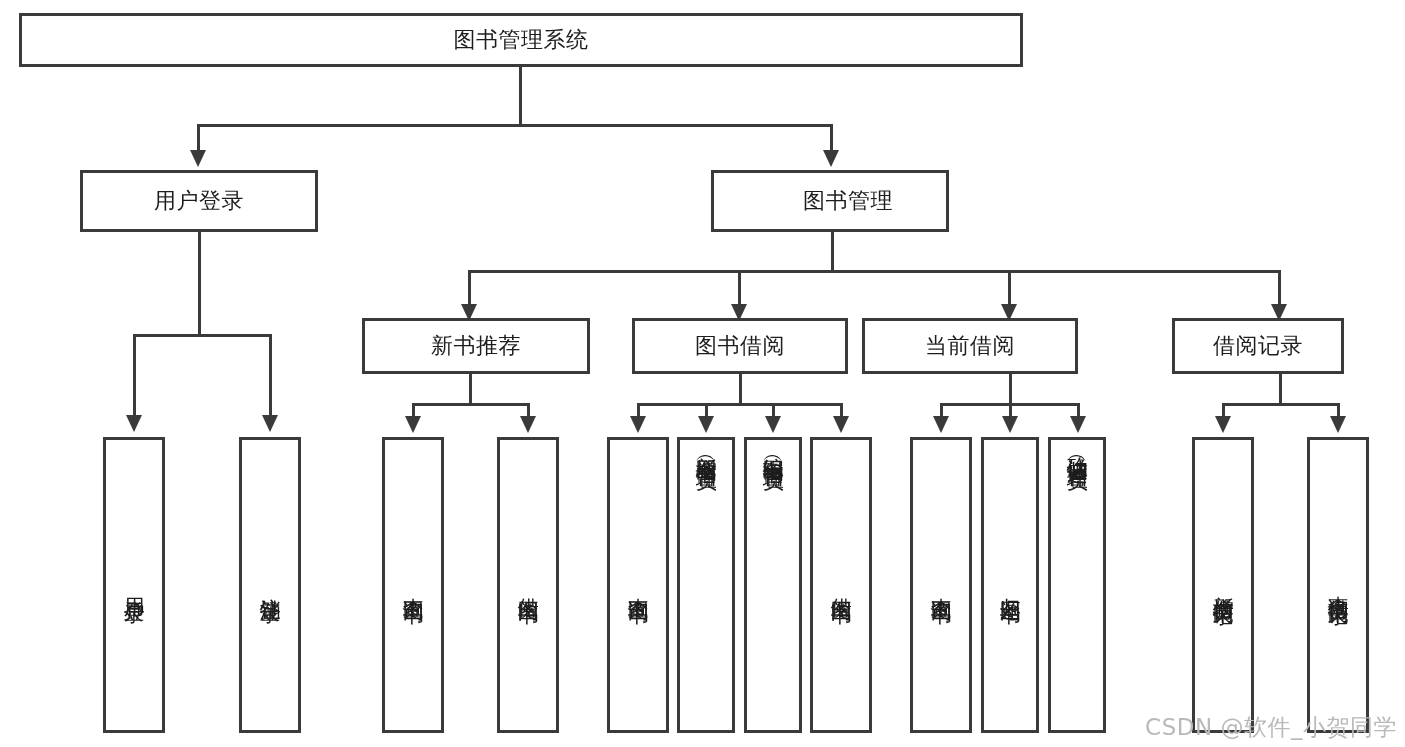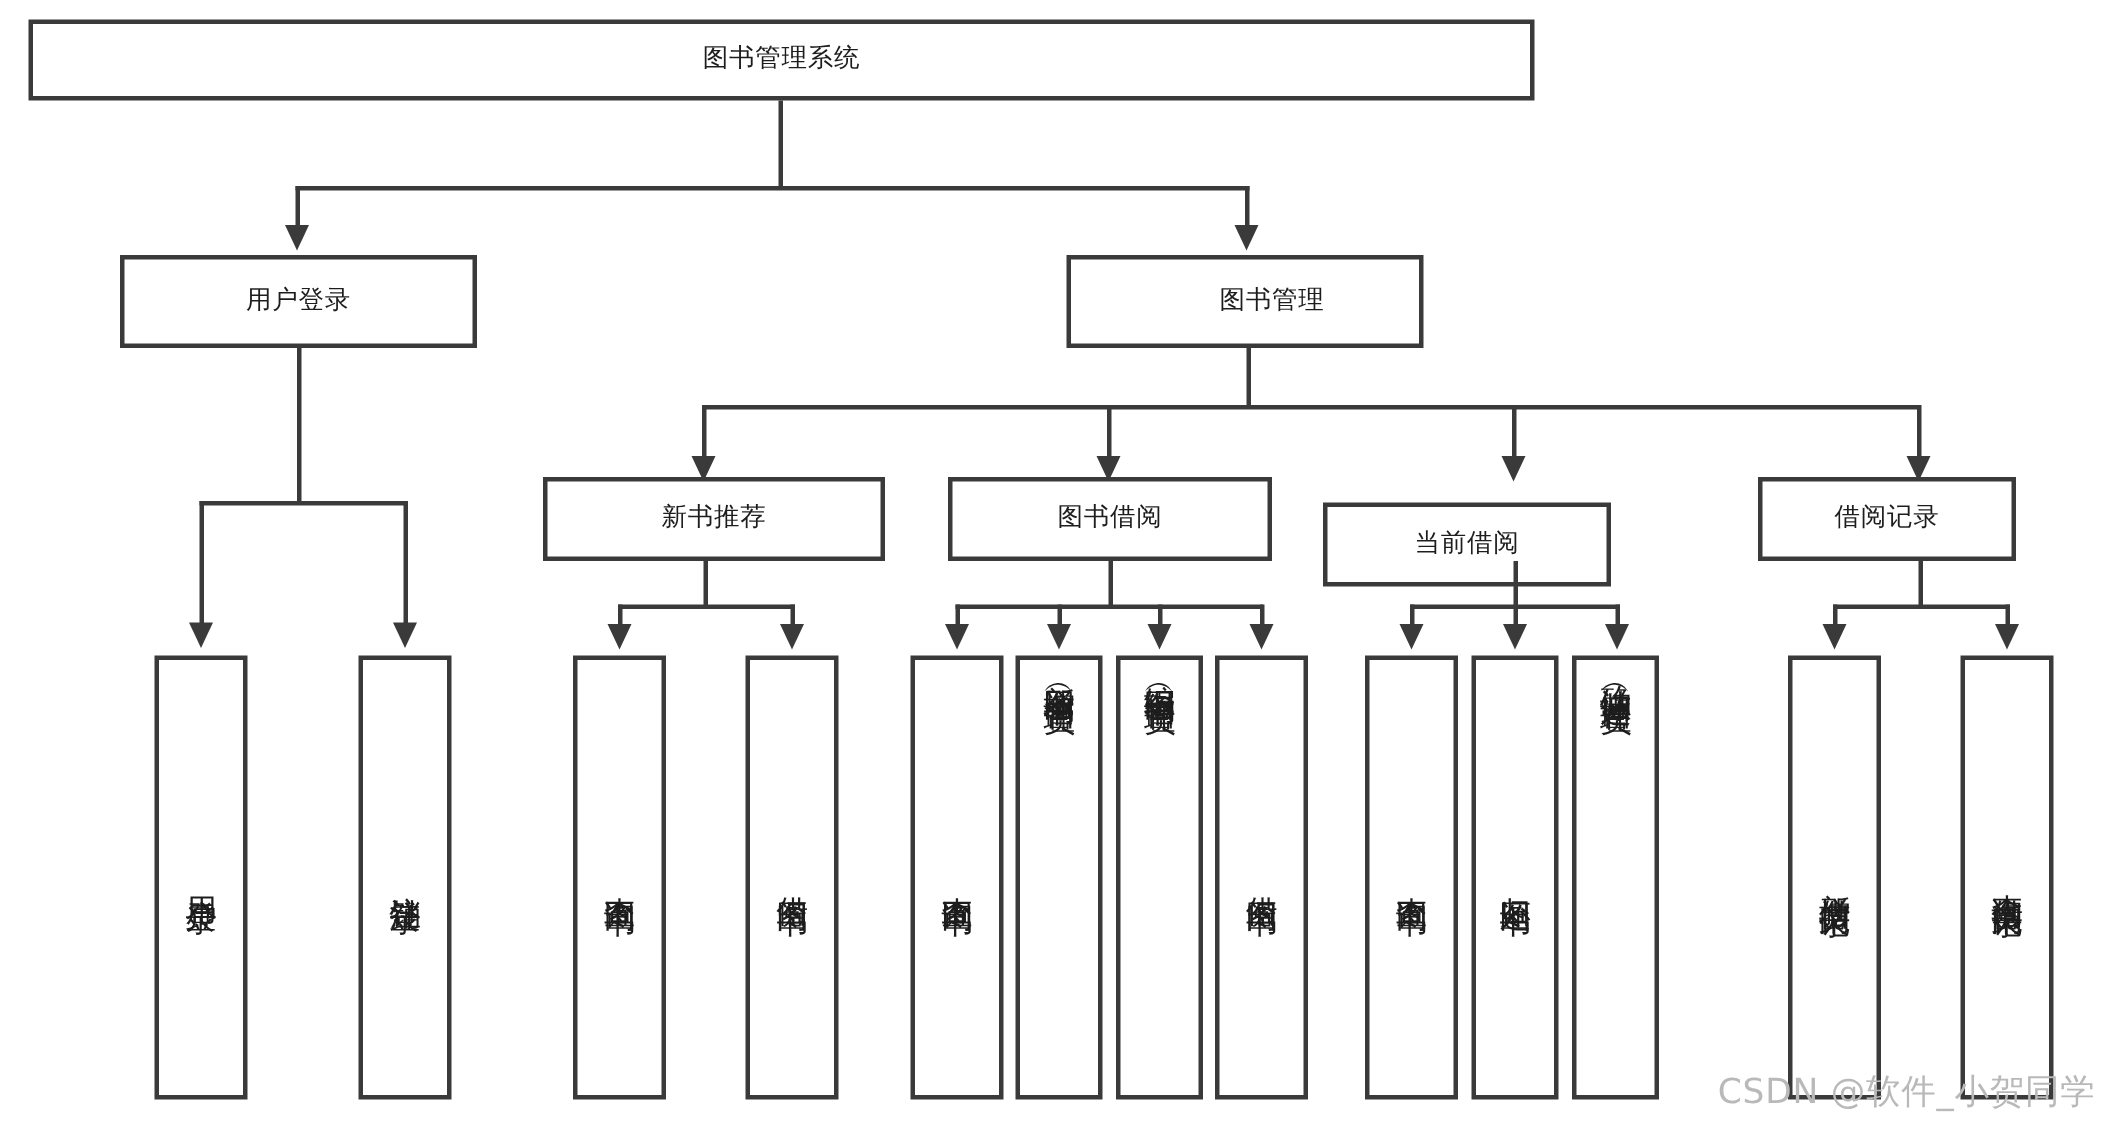--- a/index.html
+++ b/index.html
@@ -22,21 +22,21 @@
     position: absolute;
     box-sizing: border-box;
     border: 3px solid #3a3a3a;
     background: #ffffff;
     display: flex;
     align-items: center;
     justify-content: center;
     color: #1d1d1d;
   }
   .node .label {
-    font-size: 17px;
+    font-size: 22px;
     line-height: 1.15;
     letter-spacing: 0.5px;
     white-space: nowrap;
   }
   
   .node.horiz .label {
     writing-mode: horizontal-tb;
   }
   
   .node.vert {
@@ -127,21 +127,21 @@
   <div class="arrow" style="left:1001px; top:304px;"></div>
   <div class="ln v" style="left:1278px; top:270px; height:35px;"></div>
   <div class="arrow" style="left:1271px; top:304px;"></div>
 
   <div class="node horiz" style="left:362px; top:318px; width:228px; height:56px;">
     <span class="label">新书推荐</span>
   </div>
   <div class="node horiz" style="left:632px; top:318px; width:216px; height:56px;">
     <span class="label">图书借阅</span>
   </div>
-  <div class="node horiz" style="left:882px; top:318px; width:192px; height:56px;margin-top:17px;">
+  <div class="node horiz" style="left:862px; top:318px; width:216px; height:56px;">
     <span class="label">当前借阅</span>
   </div>
   <div class="node horiz" style="left:1172px; top:318px; width:172px; height:56px;">
     <span class="label">借阅记录</span>
   </div>
 
   <div class="ln v" style="left:469px; top:374px; height:31px;"></div>
   <div class="ln h" style="left:412px; top:403px; width:118px;"></div>
   <div class="ln v" style="left:412px; top:403px; height:14px;"></div>
   <div class="arrow" style="left:405px; top:416px;"></div>

